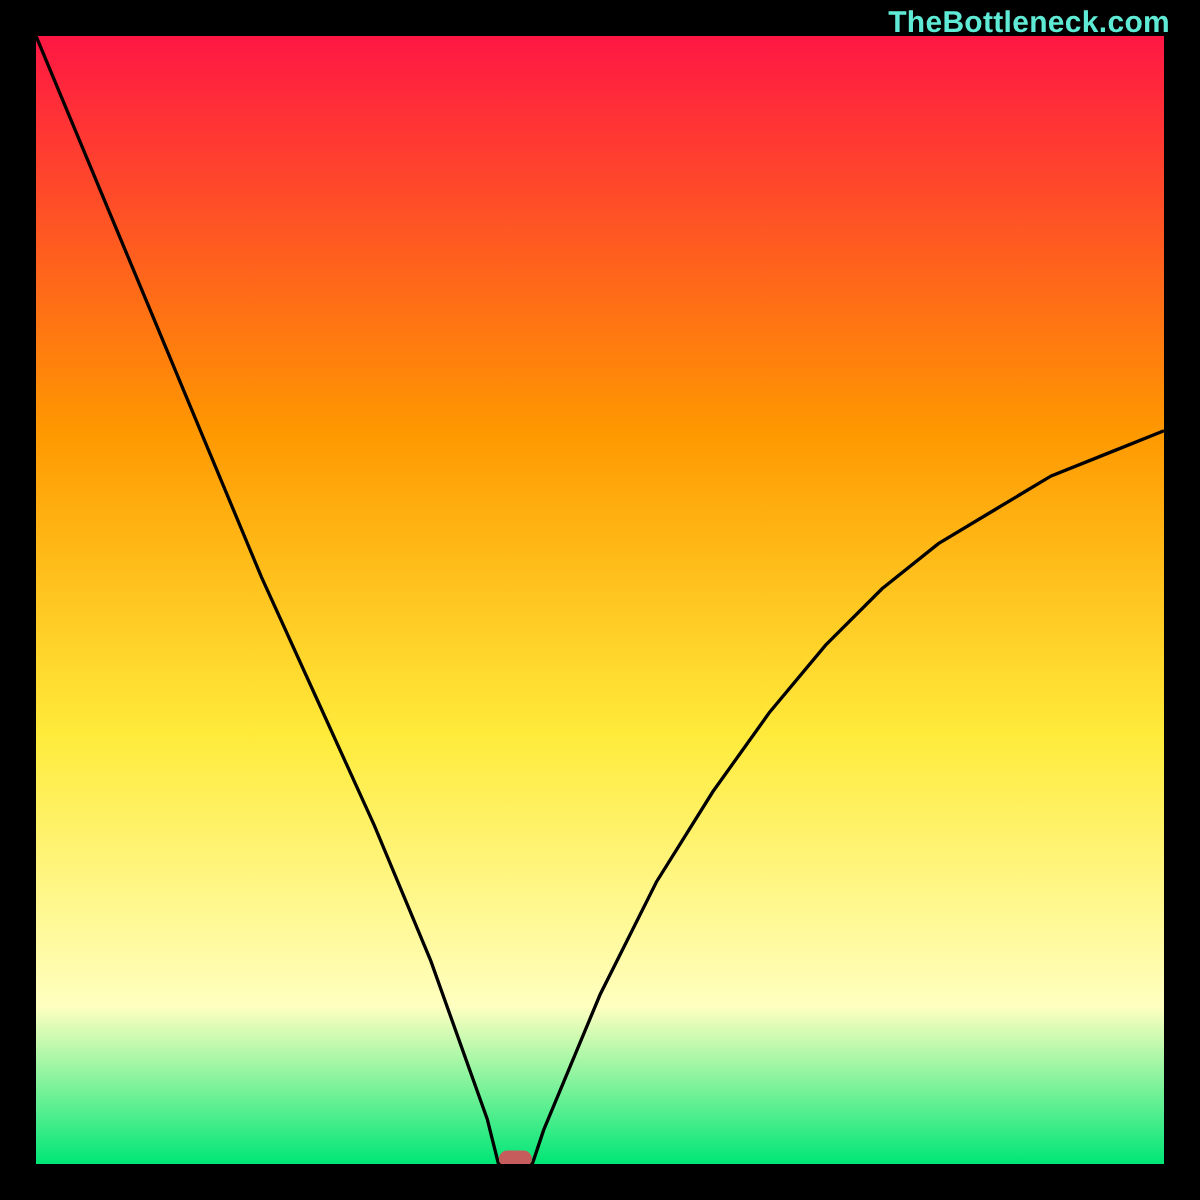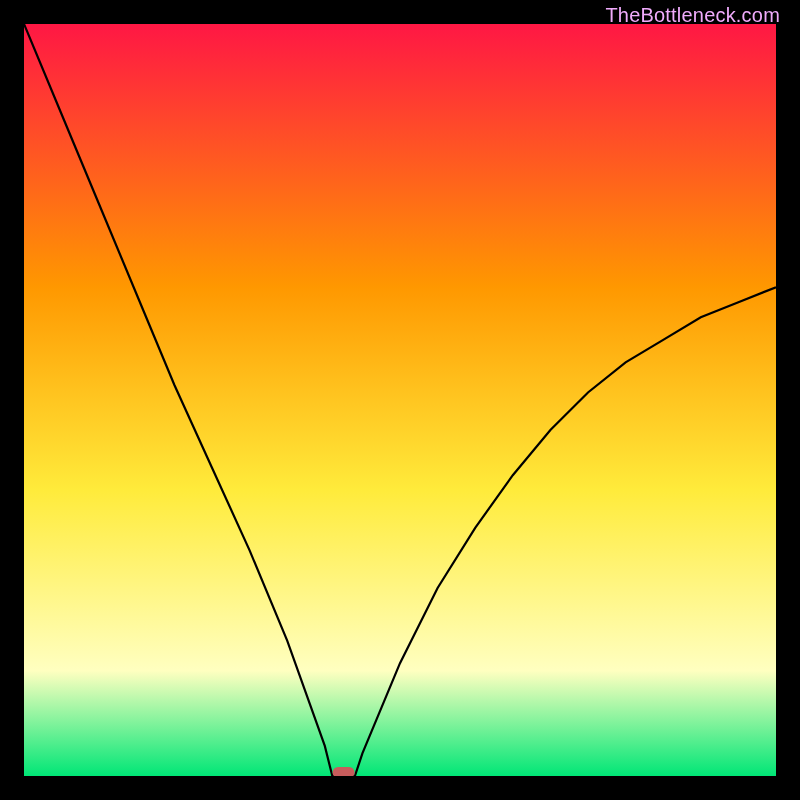--- a/index.html
+++ b/index.html
@@ -9,22 +9,22 @@
     height: 800px;
     background: #000;
     position: relative;
   }
   .watermark {
     position: absolute;
     top: 4px;
     right: 20px;
     font-family: Arial, Helvetica, sans-serif;
     font-size: 20px;
-    font-weight: normal;
-    color: #f0abfc;
+    font-weight: bold;
+    color: #5eead4;
     letter-spacing: 0.2px;
     z-index: 10;
   }
   .plot {
     position: absolute;
     left: 24px;
     top: 24px;
     width: 752px;
     height: 752px;
   }

